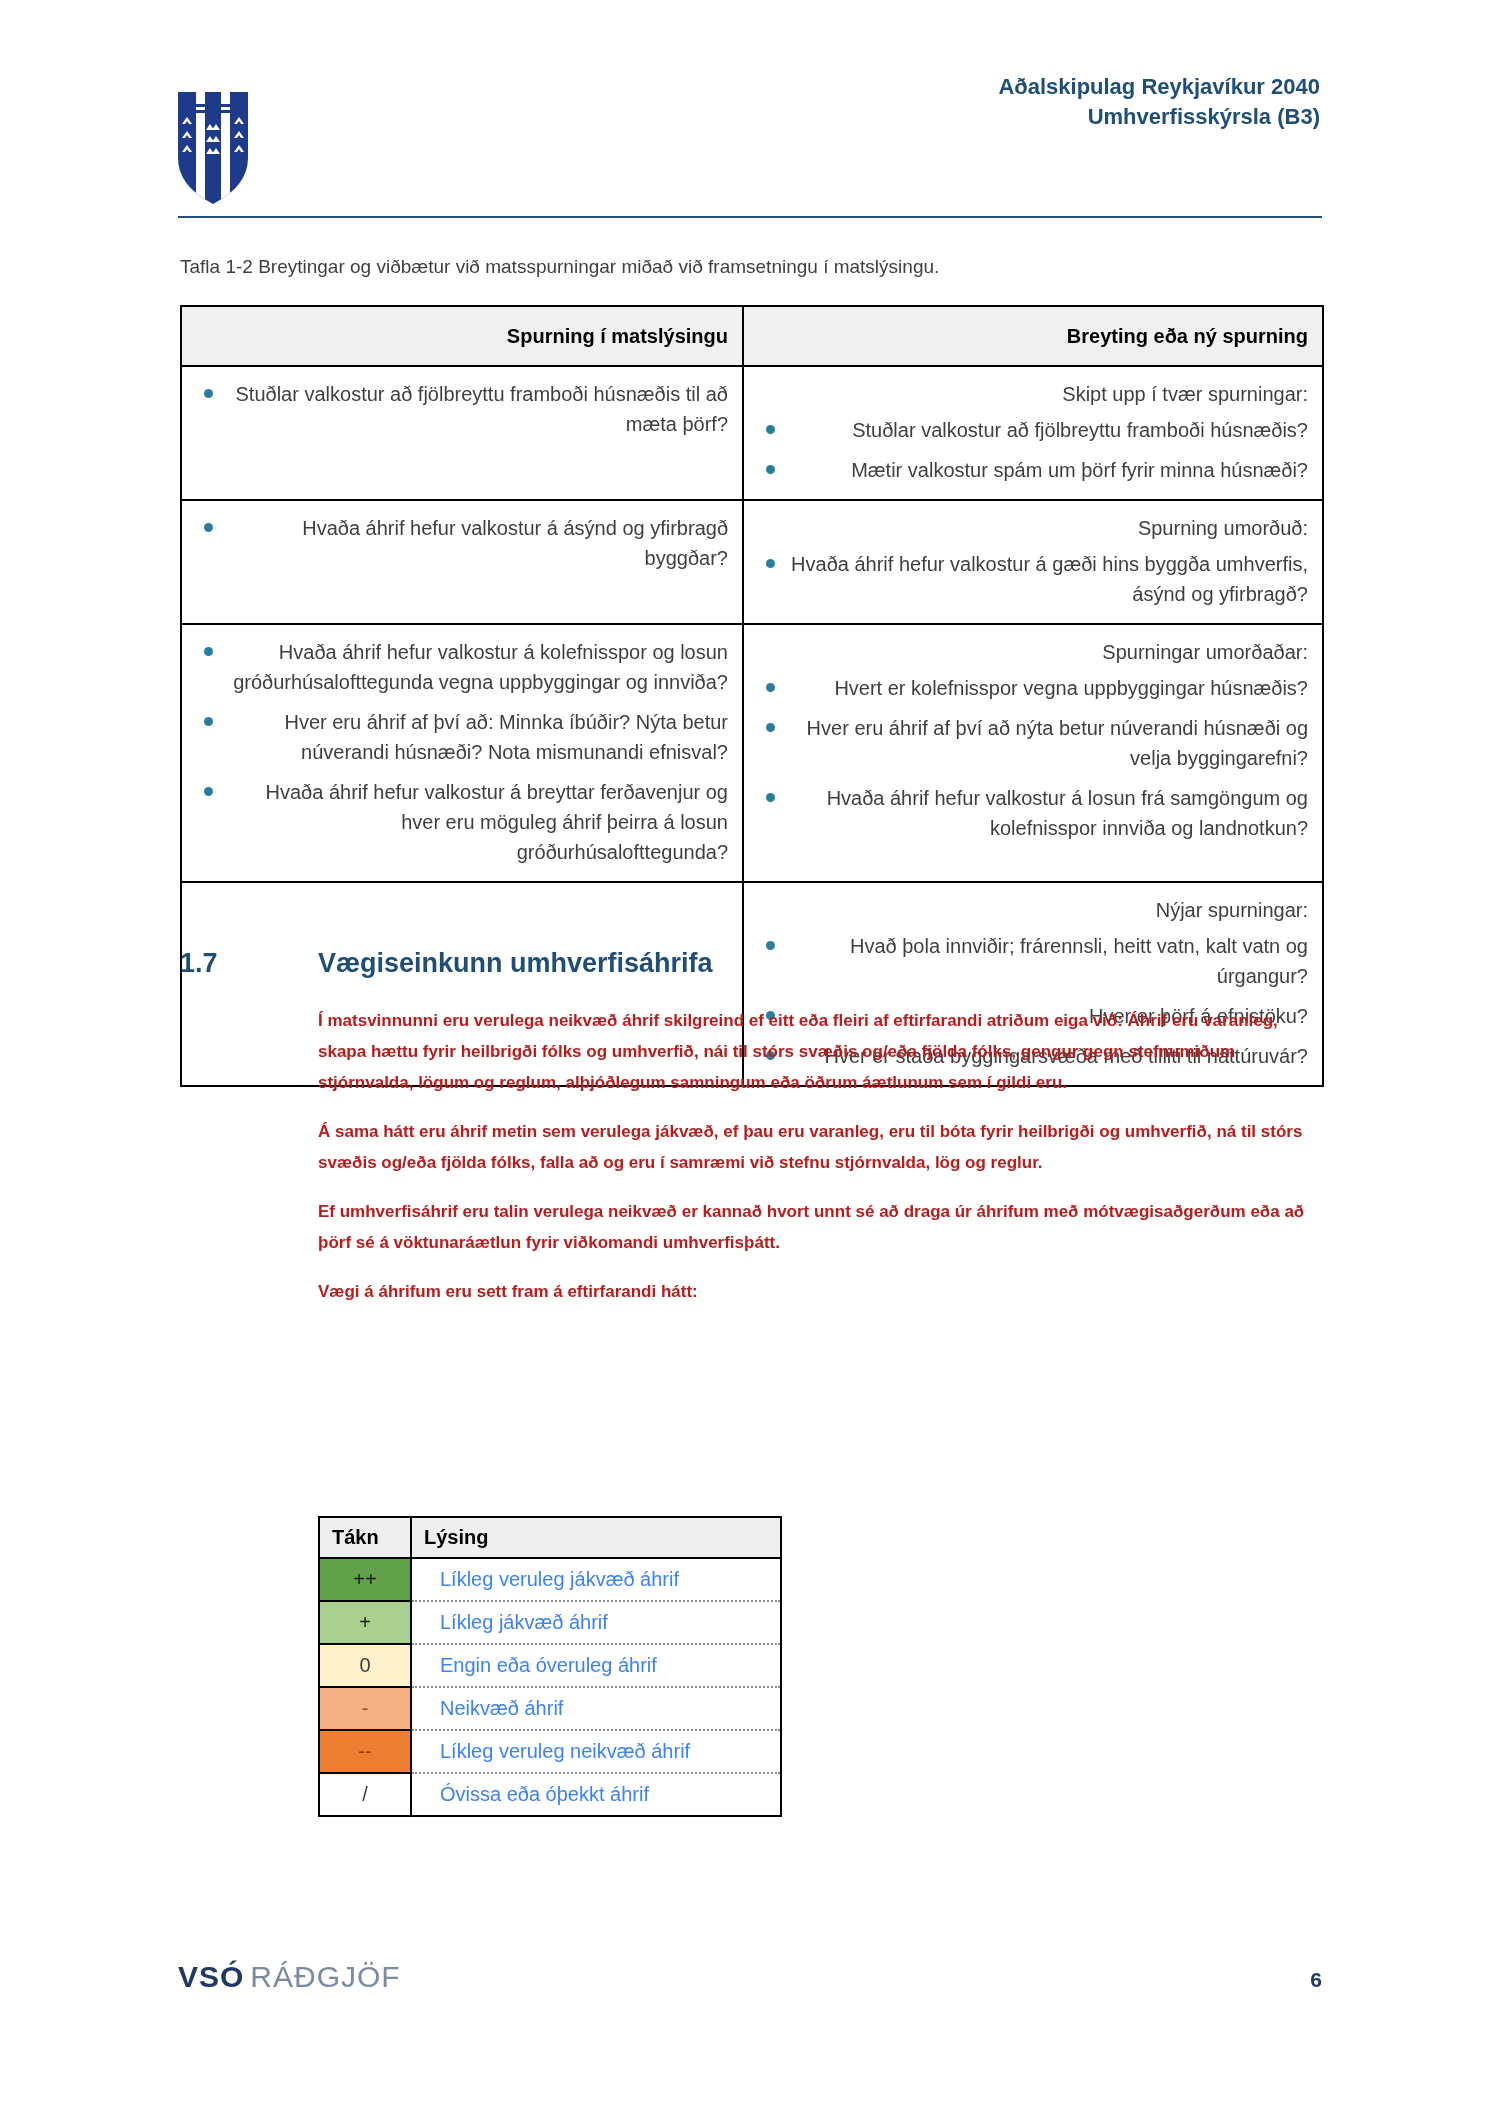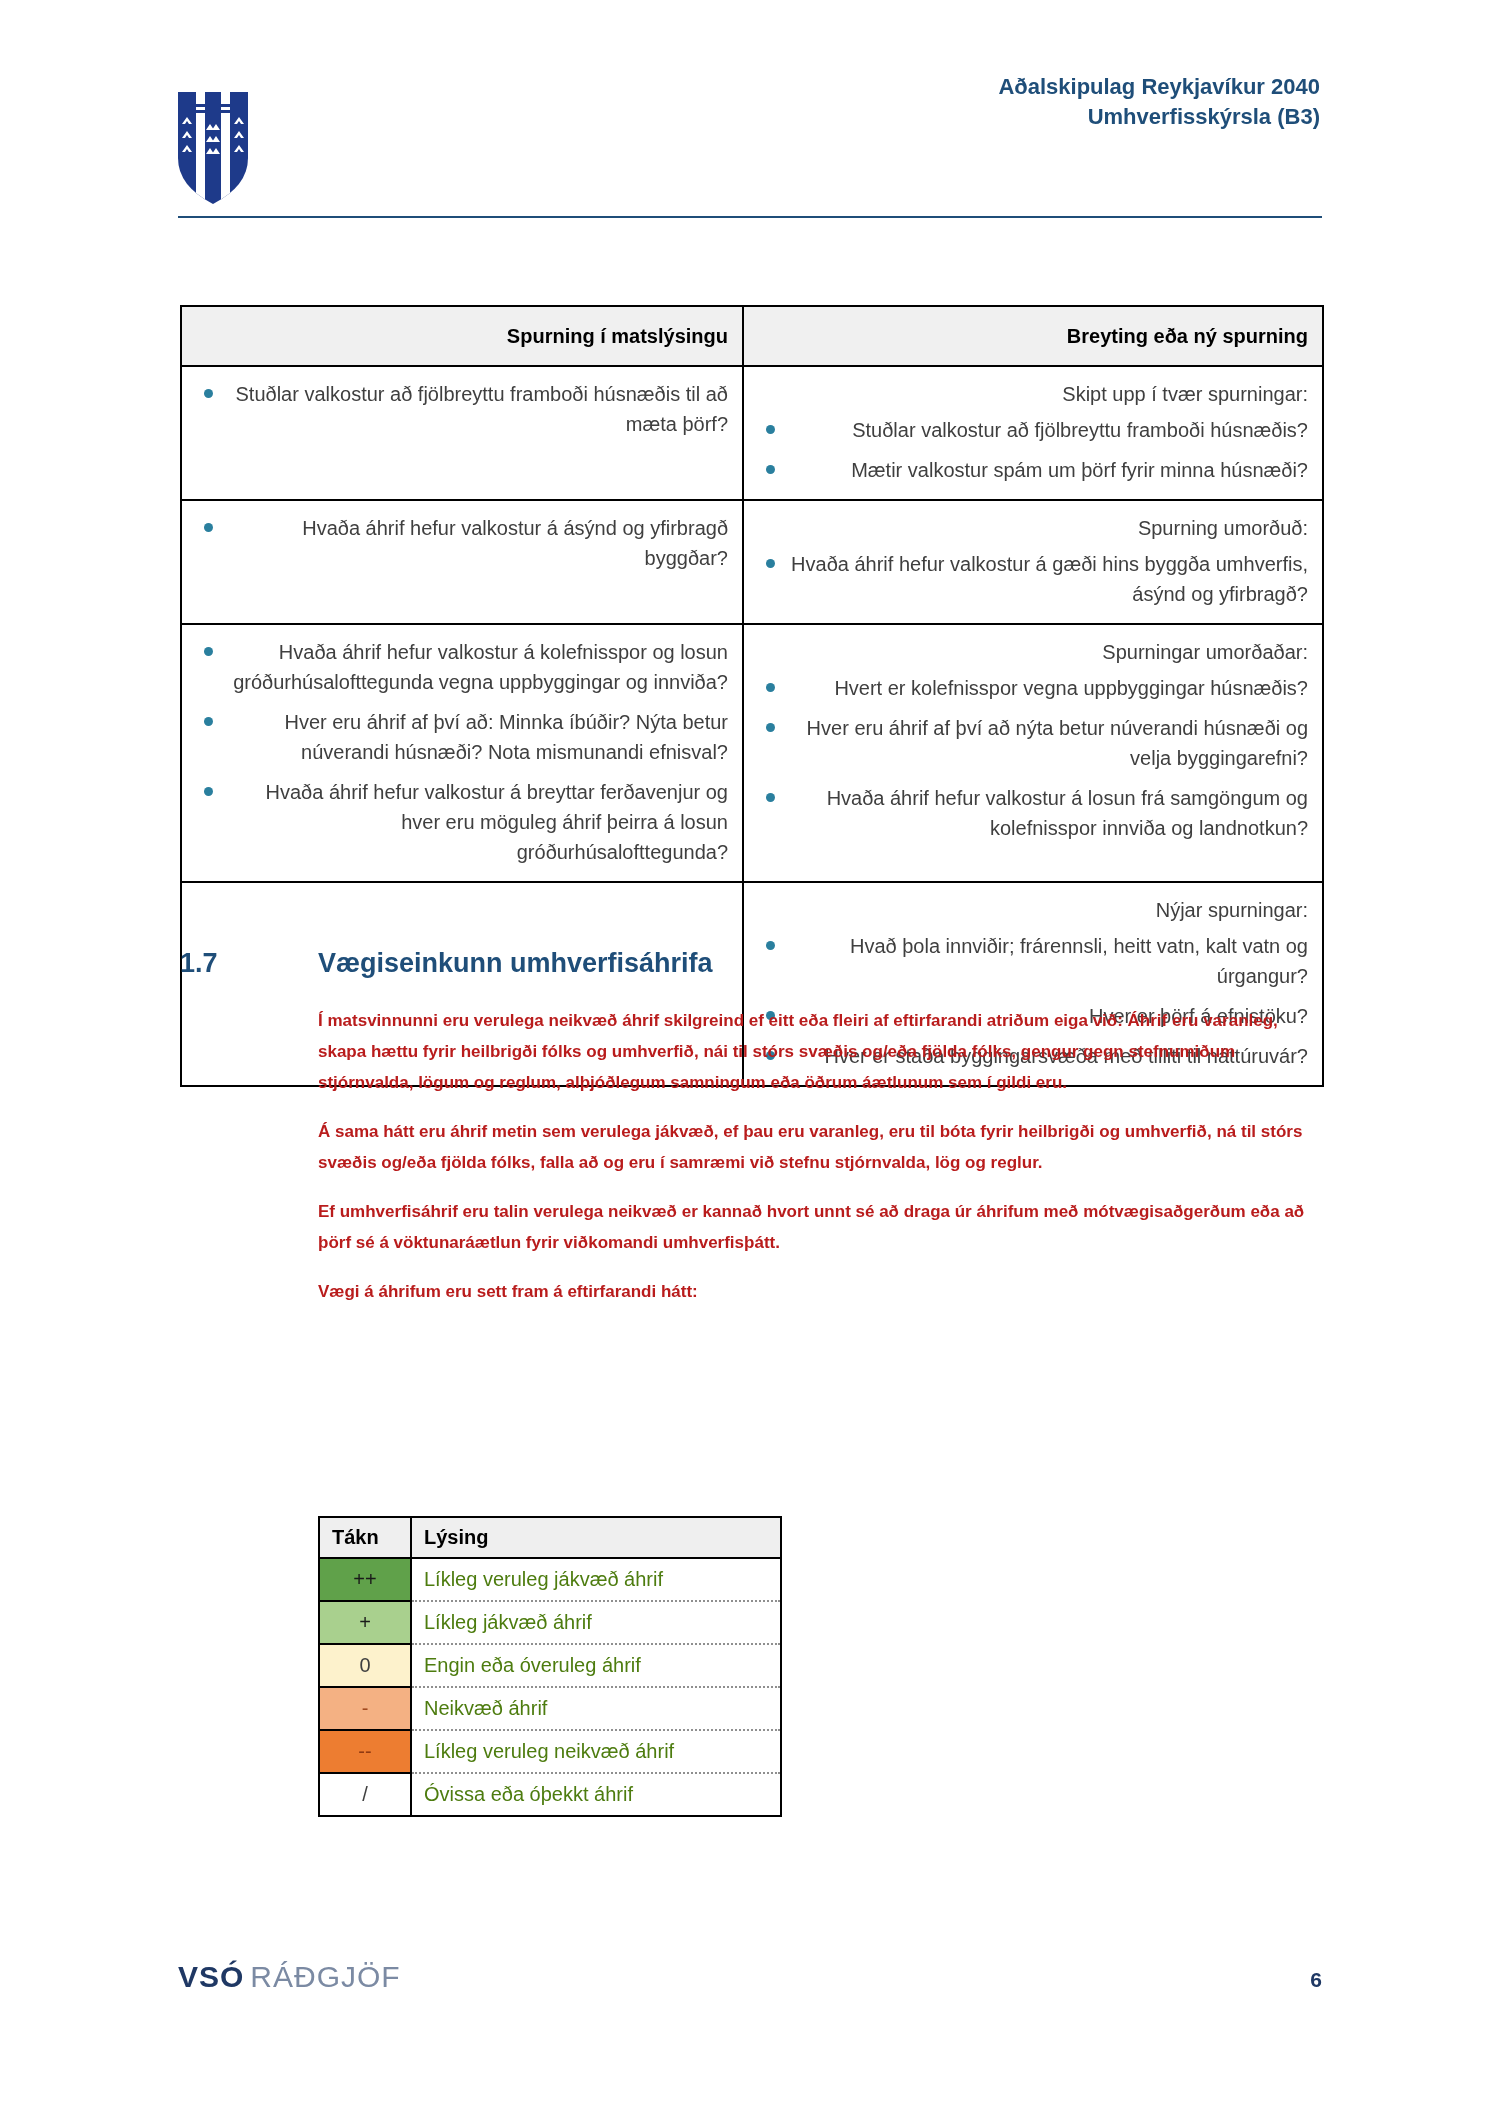--- a/index.html
+++ b/index.html
@@ -54,21 +54,21 @@
   table.legend col.sym { width:92px; }
   table.legend th {
     background:#efefef; border:2px solid #000; text-align:left; color:#000;
     font-size:20px; font-weight:bold; padding:8px 12px;
   }
   table.legend td.sym {
     border:2px solid #000; text-align:center; font-size:20px; padding:9px 4px;
   }
   table.legend td.desc {
     border-left:2px solid #000; border-top:2px dotted #8f8f8f; border-bottom:2px dotted #8f8f8f;
-    font-size:20px; color:#4d7c0f; padding:9px 12px;
+    font-size:20px; color:#3b82f6; padding:9px 28px;
   }
   table.legend tr:first-child td.desc { border-top:none; }
 
   
   .footer {
     position:absolute; top:1960px; left:178px; right:178px;
     display:flex; justify-content:space-between; align-items:baseline;
   }
   .brand { font-size:30px; letter-spacing:1px;text-align:right; }
   .brand .b1 { color:#1f3864; font-weight:bold; }
@@ -109,20 +109,21 @@
       </g>
     </svg>
   </div>
 
   <div class="header-text">
     <div>Aðalskipulag Reykjavíkur 2040</div>
     <div>Umhverfisskýrsla (B3)</div>
   </div>
   <div class="head-rule"></div>
 
+  <div class="caption">Tafla 1-2 Breytingar og viðbætur við matsspurningar miðað við framsetningu í matslýsingu.</div>
 
   <div class="main-table-wrap">
     <table class="main">
       <colgroup>
           <col class="col-q">
           <col class="col-a">
         </colgroup>
       <thead>
         <tr>
           <th>Spurning í matslýsingu</th>

